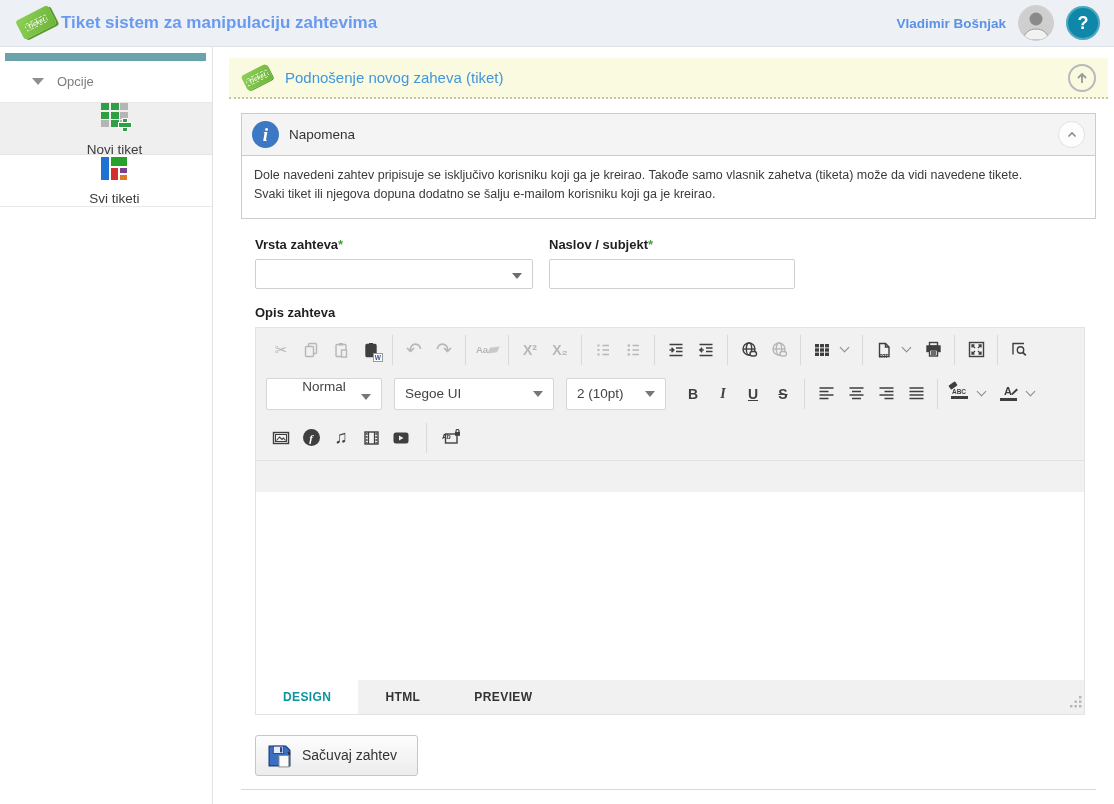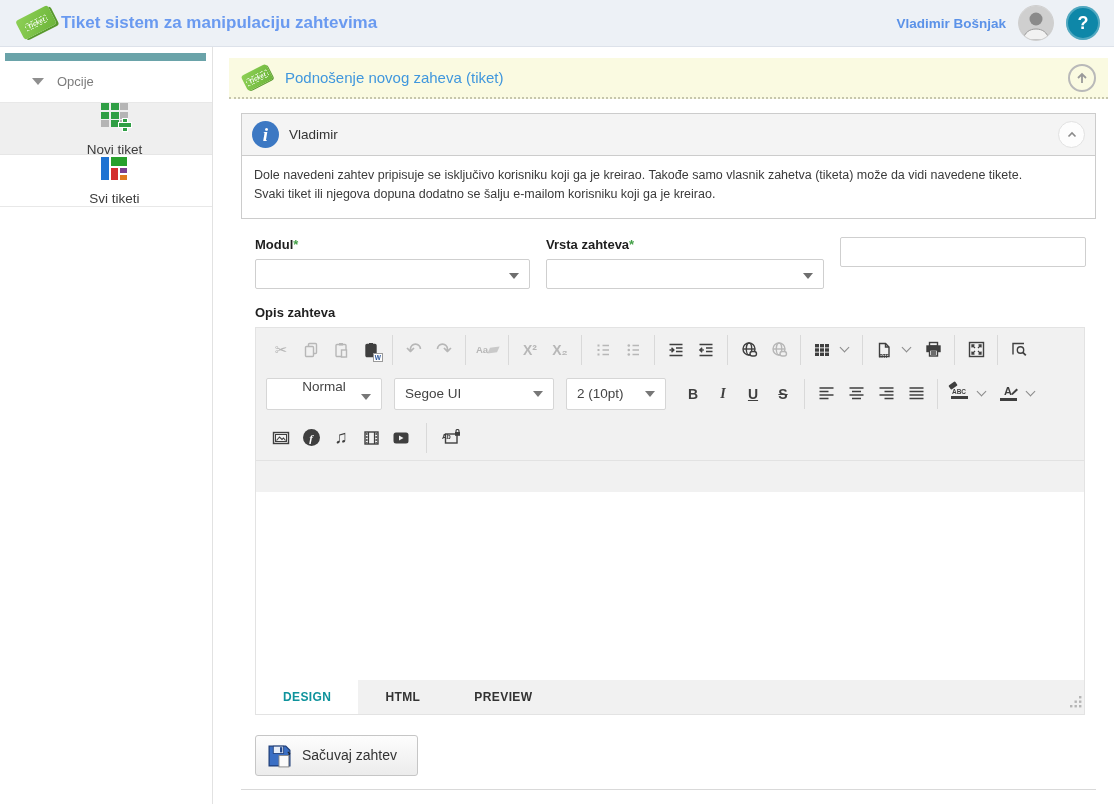--- a/index.html
+++ b/index.html
@@ -202,48 +202,43 @@
           </svg>
       </button>
     </div>
 
     <div class="panel-body">
 
       
       <div class="note">
         <div class="note-head">
           <span class="info-icon">i</span>
-          <span class="note-title">Vladimir</span>
+          <span class="note-title">Napomena</span>
           <button class="note-collapse">
             <svg width="12" height="12" viewBox="0 0 12 12">
                 <path d="M2.5 7.5L6 4l3.5 3.5" stroke="#8a8a8a" stroke-width="1.6" fill="none"></path>
               </svg>
           </button>
         </div>
         <div class="note-body">
           <div>Dole navedeni zahtev pripisuje se isključivo korisniku koji ga je kreirao. Takođe samo vlasnik zahetva (tiketa) može da vidi navedene tikete.</div>
           <div>Svaki tiket ili njegova dopuna dodatno se šalju e-mailom korisniku koji ga je kreirao.</div>
         </div>
       </div>
 
       
       <div class="form-row">
-        <div class="field w1">
-          <label><span>Modul</span><span class="req">*</span></label>
-          <div class="ctrl">
-              <span class="sel-arrow"></span>
-            </div>
-        </div>
         <div class="field w2">
           <label><span>Vrsta zahteva</span><span class="req">*</span></label>
           <div class="ctrl">
               <span class="sel-arrow"></span>
             </div>
         </div>
         <div class="field w3">
+          <label><span>Naslov / subjekt</span><span class="req">*</span></label>
           <div class="ctrl"><input class="txt-input" value="" style=""></div>
         </div>
       </div>
 
       <div class="editor-label">Opis zahteva</div>
 
       
       <div class="editor">
 
         <div class="tb-row">

